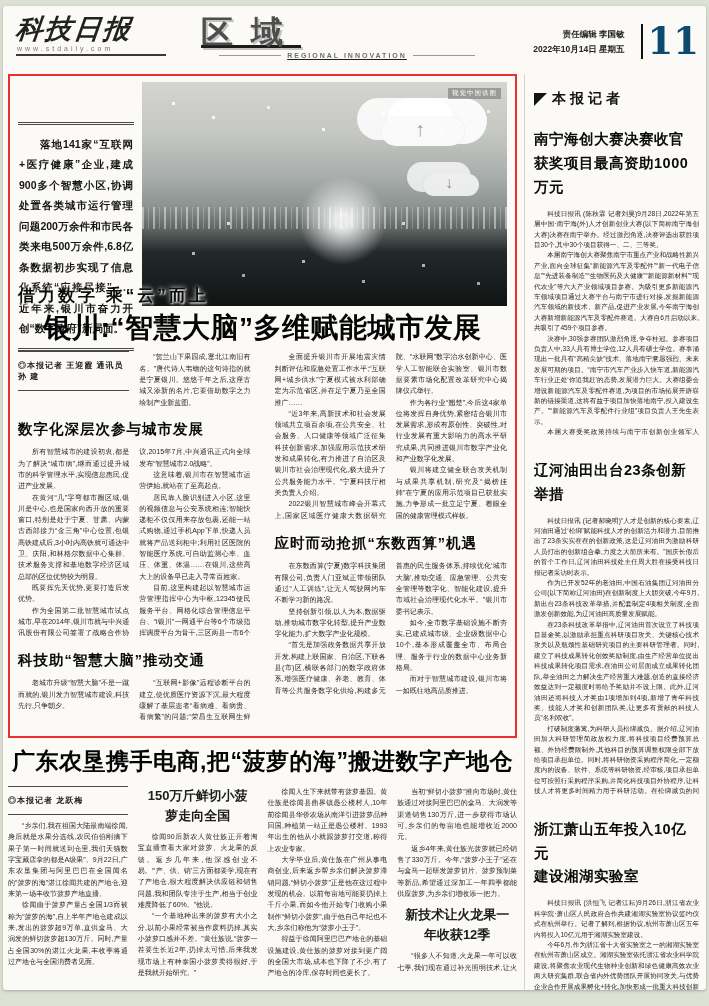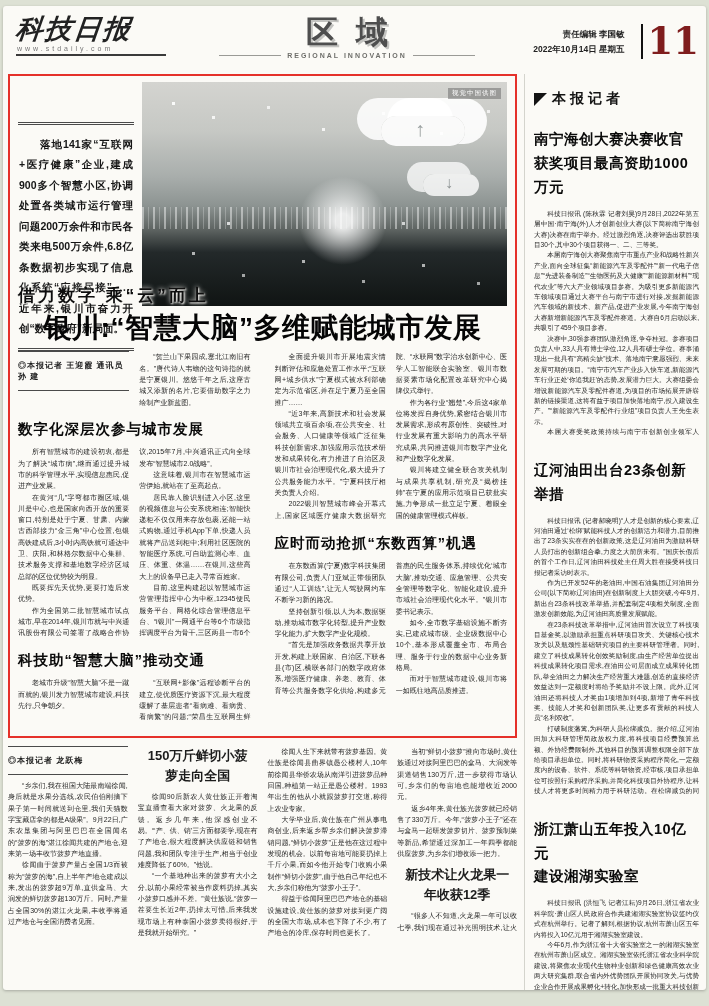--- a/index.html
+++ b/index.html
@@ -22,32 +22,32 @@
   .masthead-row{ display:flex; align-items:flex-start; height:54px; margin-bottom:6px; }
   .brand{ width:175px; padding-left:8px; }
   .brand-name{
     font-family:"DejaVu Serif", serif; font-style:italic; font-weight:bold;
     font-size:27px; color:#222; transform:skewX(-6deg); letter-spacing:2px; line-height:1.1;
   }
   .brand-url{
     font-size:7px; color:#777; letter-spacing:3px; border-bottom:2px solid #3a3a3a;
     padding:1px 0 2px 1px; width:150px;
   }
-  .section-block{ flex:1; text-align:center; padding-top:2px; }
+  .section-block{ flex:1; padding-top:2px;text-decoration:underline; }
   .section-cn{
     font-size:32px; font-weight:900; color:#4e4e4e; letter-spacing:18px;
     text-shadow:2px 2px 0 #c3c3c0; line-height:1.05; padding-left:18px;
   }
   .section-en-row{ display:flex; align-items:center; justify-content:center; gap:6px; margin-top:2px; }
   .section-en-row .rule{ height:1px; background:#9a9a96; width:62px; display:inline-block; }
   .section-en{ font-size:7px; font-weight:bold; color:#6e6e6a; letter-spacing:2px; }
   .issue-block{ width:190px; display:flex; justify-content:flex-end; align-items:center; gap:16px; padding-right:2px; padding-top:10px; }
   .issue-meta{ text-align:right; font-size:8.5px; font-weight:bold; color:#222; line-height:1.7; }
   .page-no{
-    font-family:"DejaVu Serif", serif; font-size:37px; font-weight:900; color:#7f1d1d;
+    font-family:"DejaVu Serif", serif; font-size:37px; font-weight:900; color:#0c4a6e;
     border-left:2px solid #111; padding-left:5px; line-height:.95;
   }
 
   
   .content{ display:flex; gap:7px; }
   .left-col{ width:509px; flex:none; }
   .sidebar{ flex:1; border-left:1px solid #d4d4cd; padding:2px 2px 0 9px; }
 
   
   .main-box{
@@ -186,20 +186,21 @@
               </div>
               <h2 class="sec-head">应时而动抢抓“东数西算”机遇</h2>
               <div class="band band-e">
                 <div class="plist"><p class="para">在东数西算(宁夏)数字科技集团有限公司,负责人门亚斌正带领团队通过“人工训练”,让无人驾驶网约车不断学习新的路况。</p><p class="para">坚持创新引领,以人为本,数据驱动,推动城市数字化转型,提升产业数字化能力,扩大数字产业化规模。</p><p class="para">“首先是加强政务数据共享开放开发,构建上联国家、自治区,下联各县(市)区,横联各部门的数字政府体系,增强医疗健康、养老、教育、体育等公共服务数字化供给,构建多元普惠的民生服务体系,持续优化‘城市大脑’,推动交通、应急管理、公共安全管理等数字化、智能化建设,提升市域社会治理现代化水平。”银川市委书记表示。</p><p class="para">如今,全市数字基础设施不断夯实,已建成城市级、企业级数据中心10个,基本形成覆盖全市、布局合理、服务于行业的数据中心业务新格局。</p><p class="para">而对于智慧城市建设,银川市将一如既往地高品质推进。</p></div>
               </div>
             </div>
           </div>
         </section>
 
         <section class="bottom-article">
+          <h1 class="bottom-headline">广东农垦携手电商,把“菠萝的海”搬进数字产地仓</h1>
           <div class="bottom-body">
             <div class="byline-box">◎本报记者 龙跃梅</div>
             <div class="plist"><p class="para">“乡亲们,我在祖国大陆最南端徐闻,身后就是水果分选线,农民伯伯刚摘下果子第一时间就送到仓里,我们天猫数字宝藏店拿的都是A级果”。9月22日,广东农垦集团与阿里巴巴在全国闻名的“菠萝的海”湛江徐闻共建的产地仓,迎来第一场丰收节菠萝产地直播。</p><p class="para">徐闻由于菠萝产量占全国1/3而被称为“菠萝的海”,自上半年产地仓建成以来,发出的菠萝超9万单,直供盒马、大润发的鲜切菠萝超130万斤。同时,产量占全国30%的湛江火龙果,丰收季将通过产地仓与全国消费者见面。</p></div>
             <h3 class="subhead">150万斤鲜切小菠萝走向全国</h3>
             <div class="plist"><p class="para">徐闻90后新农人黄仕族正开着淘宝直播查看大家对菠萝、火龙果的反馈。返乡几年来,他深感创业不易。“‘产、供、销’三方面都要学,现在有了产地仓,很大程度解决供应链和销售问题,我和团队专注于生产,相当于创业难度降低了60%。”他说。</p><p class="para">“一个基地种出来的菠萝有大小之分,以前小果经常被当作废料扔掉,其实小菠萝口感并不差。”黄仕族说,“菠萝一茬要生长近2年,扔掉太可惜,后来我发现市场上有种泰国小菠萝卖得很好,于是我就开始研究。”</p><p class="para">徐闻人生下来就带有菠萝基因。黄仕族是徐闻县曲界镇愚公楼村人,10年前徐闻县华侨农场从南洋引进菠萝品种回国,种植第一站正是愚公楼村。1993年出生的他从小就跟菠萝打交道,称得上农业专家。</p><p class="para">大学毕业后,黄仕族在广州从事电商创业,后来返乡帮乡亲们解决菠萝滞销问题,“鲜切小菠萝”正是他在这过程中发现的机会。以前每亩地可能要扔掉上千斤小果,而如今他开始专门收购小果制作“鲜切小菠萝”,由于他自己年纪也不大,乡亲们称他为“菠萝小王子”。</p><p class="para">得益于徐闻阿里巴巴产地仓的基础设施建设,黄仕族的菠萝对接到更广阔的全国大市场,成本也下降了不少,有了产地仓的冷库,保存时间也更长了。</p><p class="para">当初“鲜切小菠萝”推向市场时,黄仕族通过对接阿里巴巴的盒马、大润发等渠道销售130万斤,进一步获得市场认可,乡亲们的每亩地也能增收近2000元。</p><p class="para">返乡4年来,黄仕族光菠萝就已经销售了330万斤。今年,“菠萝小王子”还在与盒马一起研发菠萝切片、菠萝预制菜等新品,希望通过深加工一年四季都能供应菠萝,为乡亲们增收添一把力。</p></div>
             <h3 class="subhead">新技术让火龙果一年收获12季</h3>
             <div class="plist"><p class="para">“很多人不知道,火龙果一年可以收七季,我们现在通过补光照明技术,让火龙果在秋冬季也能开花,现在每年可以收获12季以上。”湛江农垦广前公司总经理助理陈新介绍。</p></div>
             
             <div class="plist"></div>
           </div>

